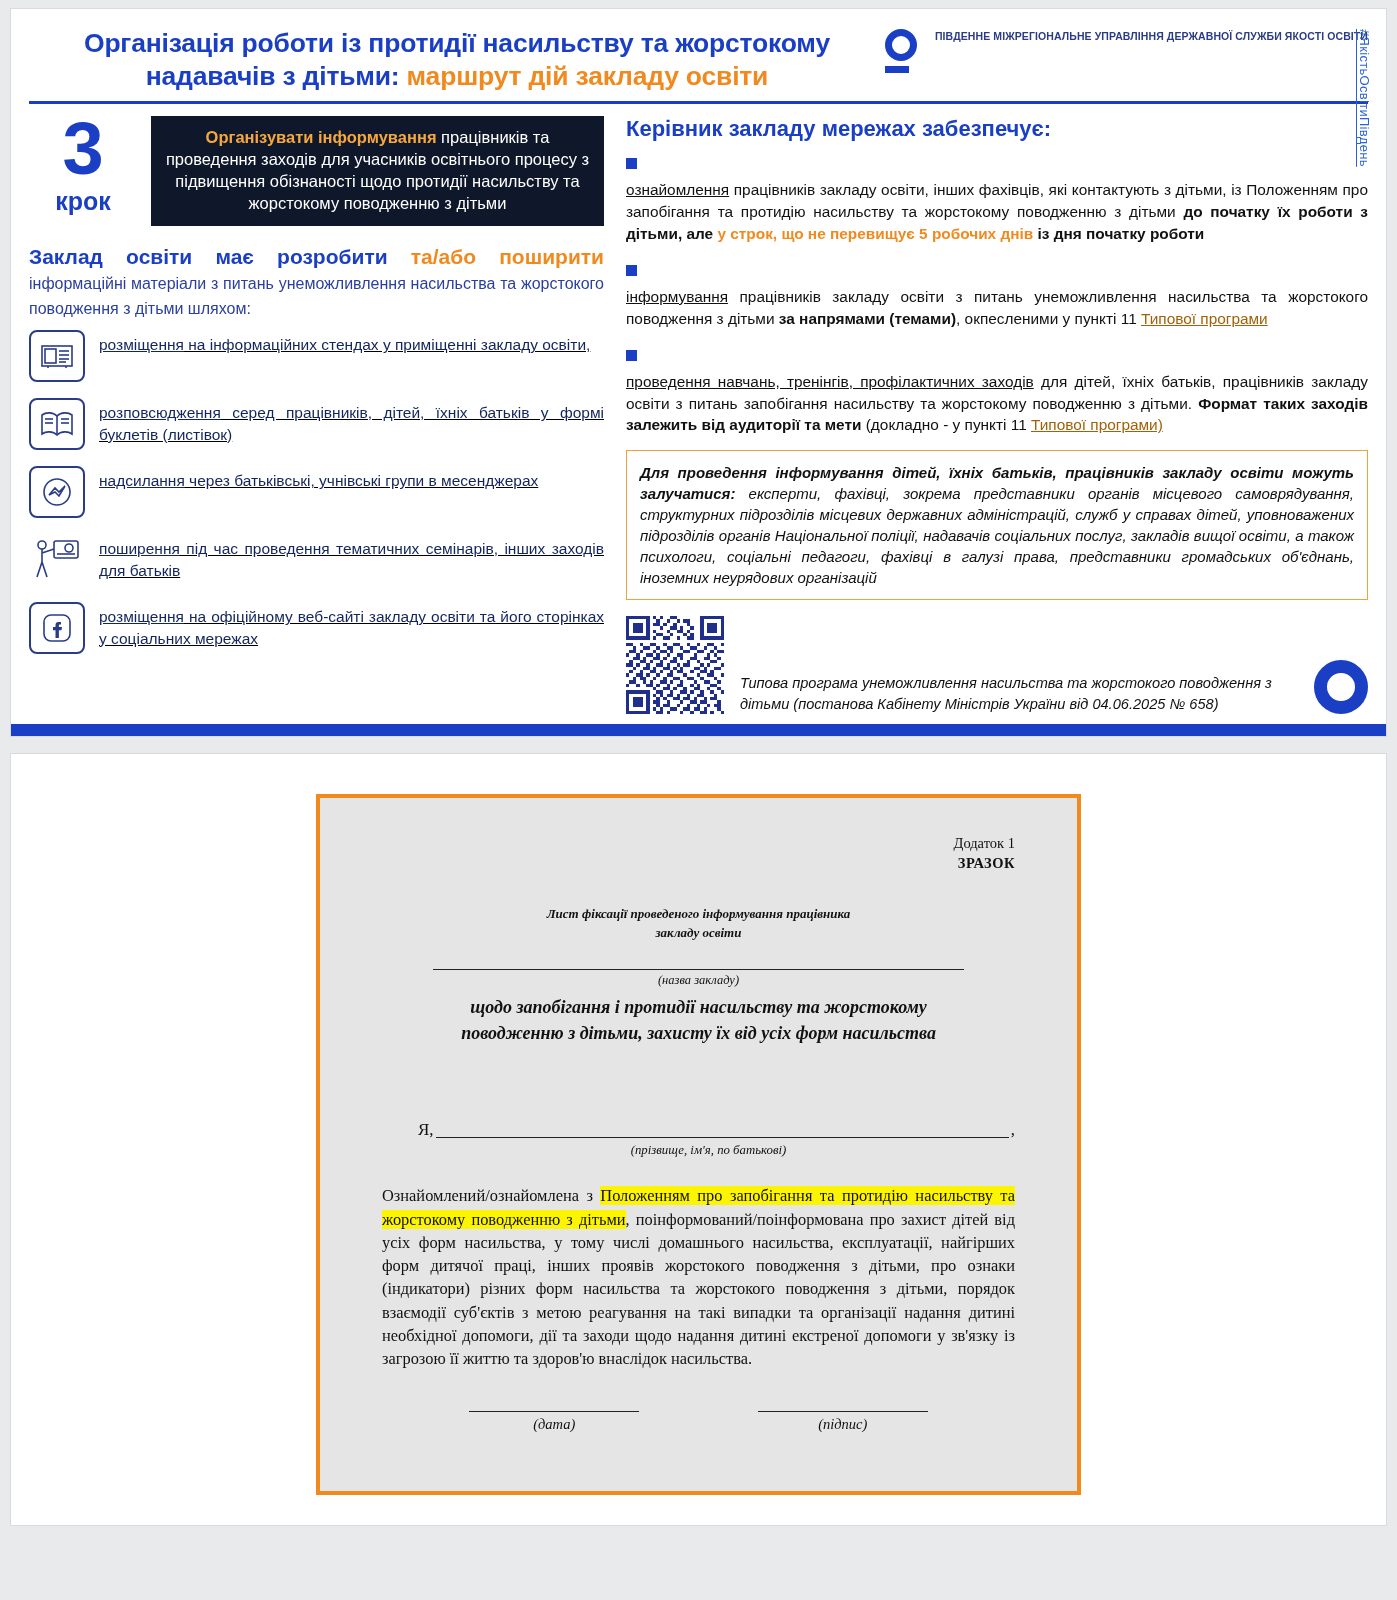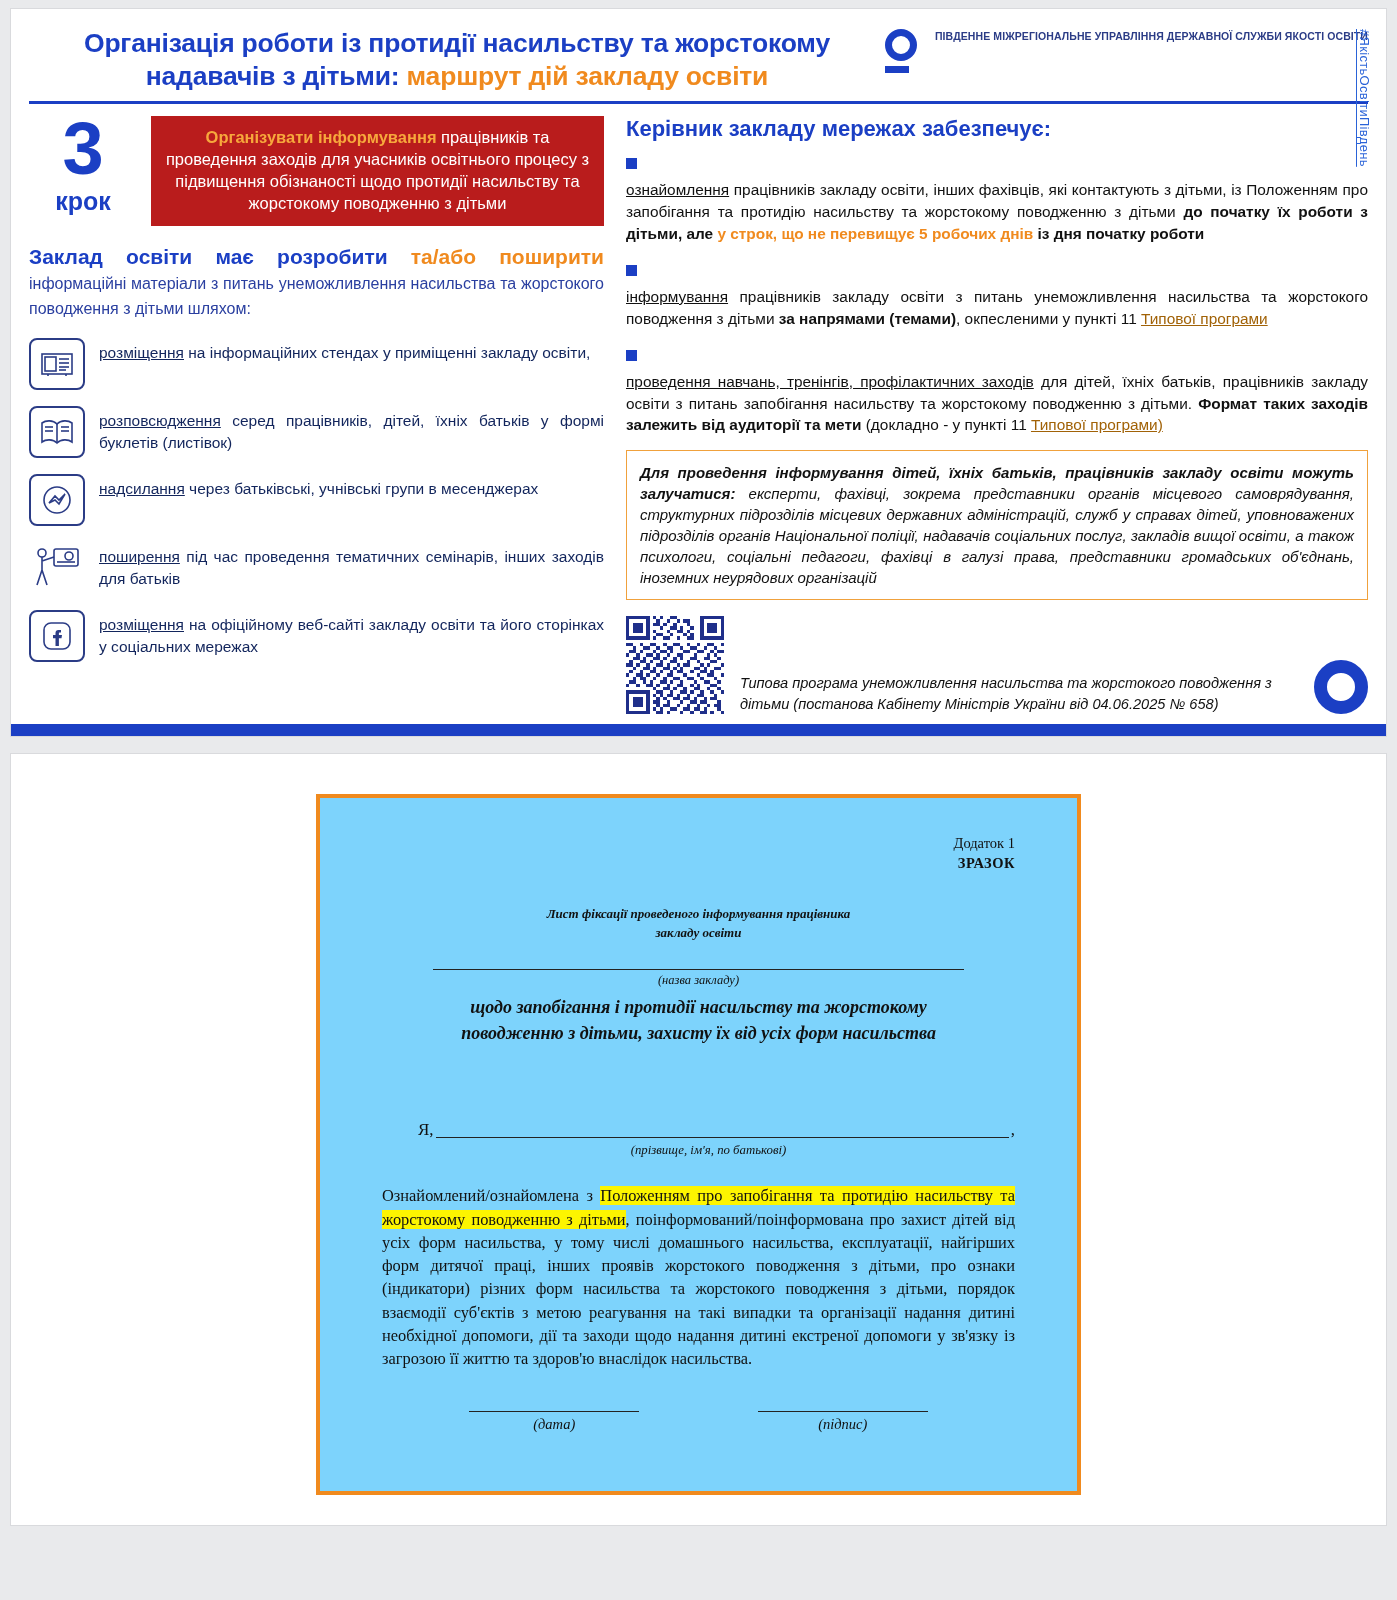--- a/index.html
+++ b/index.html
@@ -80,41 +80,41 @@
     width: 108px; flex: none; text-align: center; padding-top: 2px;
   }
   .step-num {
     font-size: 74px; font-weight: bold; color: #1b3fc4; line-height: 0.85;
   }
   .step-label {
     font-size: 25px; font-weight: bold; color: #1b3fc4; margin-top: 6px;
   }
   .step-banner {
     flex: 1;
-    background: #b91c1c;
+    background: #0f172a;
     color: #fff;
     padding: 11px 14px;
     font-size: 16.5px;
     line-height: 1.33;
     text-align: center;
   }
   .step-banner .hl { color: #f7a83c; font-weight: bold; }
 
   .lead {
     margin-top: 16px;
     font-size: 17.5px;
     line-height: 1.4;
     text-align: justify;
     color: #1b3fc4;
   }
   .lead .big { font-weight: bold; font-size: 21px; }
   .lead .orange { color: #f08a1e; font-weight: bold; font-size: 21px; }
   .lead .rest { font-weight: normal; font-size: 16px; color: #2a3fa0; }
 
-  .icon-list { margin-top: 18px; }
+  .icon-list { margin-top: 10px; text-decoration: underline; }
   .icon-item {
     display: flex;
     align-items: flex-start;
     gap: 14px;
     margin-bottom: 16px;
   }
   .icon-box {
     width: 56px; height: 52px; flex: none;
     border: 2px solid #2b3c86; border-radius: 8px;
     display: flex; align-items: center; justify-content: center;
@@ -191,21 +191,21 @@
     background: #ffffff;
     border: 1px solid #d9dadd;
     margin-top: 16px;
     padding: 40px 0 30px 0;
     display: flex;
     justify-content: center;
   }
   .doc-sheet {
     width: 765px;
     border: 4px solid #f08a1e;
-    background: #7dd3fc;
+    background: #e5e5e5;
     padding: 36px 62px 58px 62px;
     min-height: 700px;
     font-family: "Liberation Serif", serif;
     color: #111;
   }
   .doc-appendix {
     text-align: right;
     font-size: 14.5px;
     line-height: 1.35;
   }

